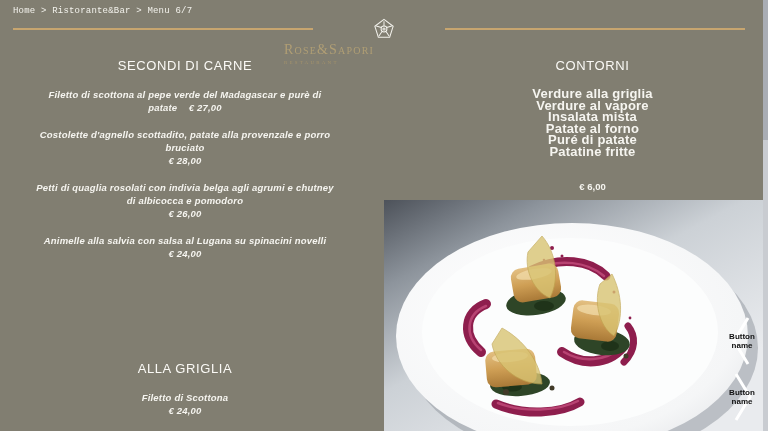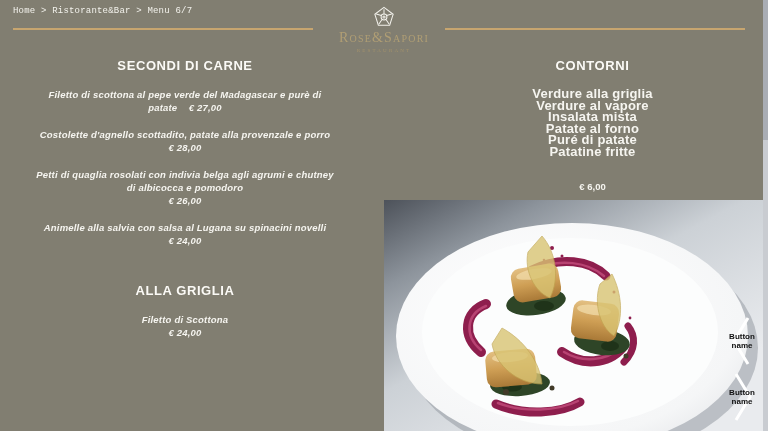--- a/index.html
+++ b/index.html
@@ -17,38 +17,38 @@
     font-family:Liberation Mono, monospace;
     font-size:9px;color:#f3f2ec;letter-spacing:.2px;cursor:pointer;
   }
 
   
   .rule{position:absolute;top:28px;height:2px;background:#c7a56f;}
   .rule-left{left:13px;width:300px;}
   .rule-right{left:445px;width:300px;}
 
   
-  .logo{position:absolute;left:284px;top:6px;width:200px;text-align:center;}
+  .logo{position:absolute;left:284px;top:18px;width:200px;text-align:left;}
   .logo .flower{display:block;margin:0 auto;}
   .logo-title{
     font-family:"Liberation Serif",serif;font-variant:small-caps;
     font-size:14px;letter-spacing:1.2px;color:#b09e74;margin-top:2px;
   }
   .logo-sub{
     font-family:"Liberation Serif",serif;font-size:5px;letter-spacing:2.2px;
     color:#a5936b;margin-top:2px;
   }
 
   
   .left-col{position:absolute;left:20px;top:58px;width:330px;text-align:center;color:#f6f5f0;}
   .section-title{
-    font-size:13px;font-weight:bold;letter-spacing:.6px;line-height:15px;
+    font-size:13px;font-weight:normal;letter-spacing:.6px;line-height:15px;
     margin-bottom:15px;color:#fbfaf6;
   }
-  .menu-section + .menu-section{margin-top:36px;}
+  .menu-section + .menu-section{margin-top:101px;}
   .menu-item{margin-bottom:14px;}
   .menu-line{
     font-size:9.5px;font-weight:bold;letter-spacing:.2px;line-height:13px;
     white-space:pre;
     font-style:italic;
   }
 
   
   .right-col{position:absolute;left:505px;top:58px;width:175px;text-align:center;color:#f6f5f0;}
   .right-col .section-title{margin-bottom:15px;}
@@ -108,20 +108,21 @@
 
   <div class="left-col">
       <div class="menu-section">
         <div class="section-title">SECONDI DI CARNE</div>
         <div class="menu-item">
           <div class="menu-line">Filetto di scottona al pepe verde del Madagascar e purè di</div>
           <div class="menu-line">patate    € 27,00</div>
         </div>
         <div class="menu-item">
           <div class="menu-line">Costolette d'agnello scottadito, patate alla provenzale e porro</div>
+          <div class="menu-line">bruciato</div>
           <div class="menu-line">€ 28,00</div>
         </div>
         <div class="menu-item">
           <div class="menu-line">Petti di quaglia rosolati con indivia belga agli agrumi e chutney</div>
           <div class="menu-line">di albicocca e pomodoro</div>
           <div class="menu-line">€ 26,00</div>
         </div>
         <div class="menu-item">
           <div class="menu-line">Animelle alla salvia con salsa al Lugana su spinacini novelli</div>
           <div class="menu-line">€ 24,00</div>

